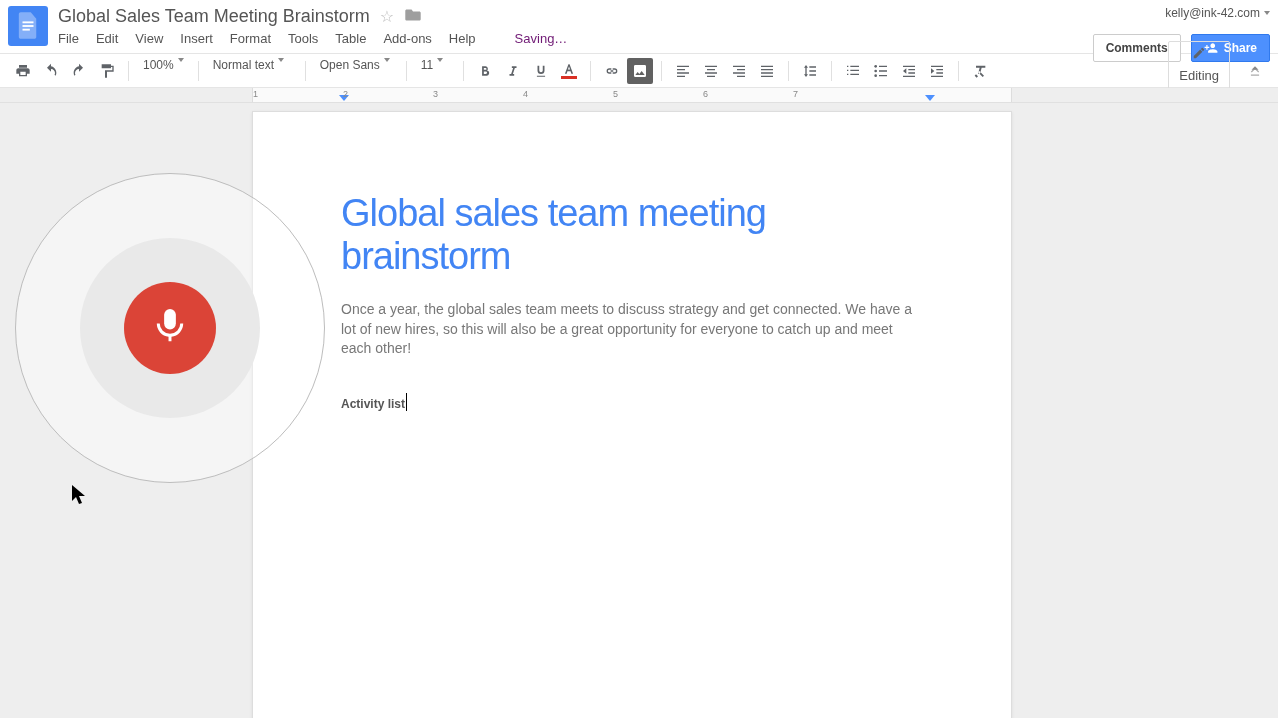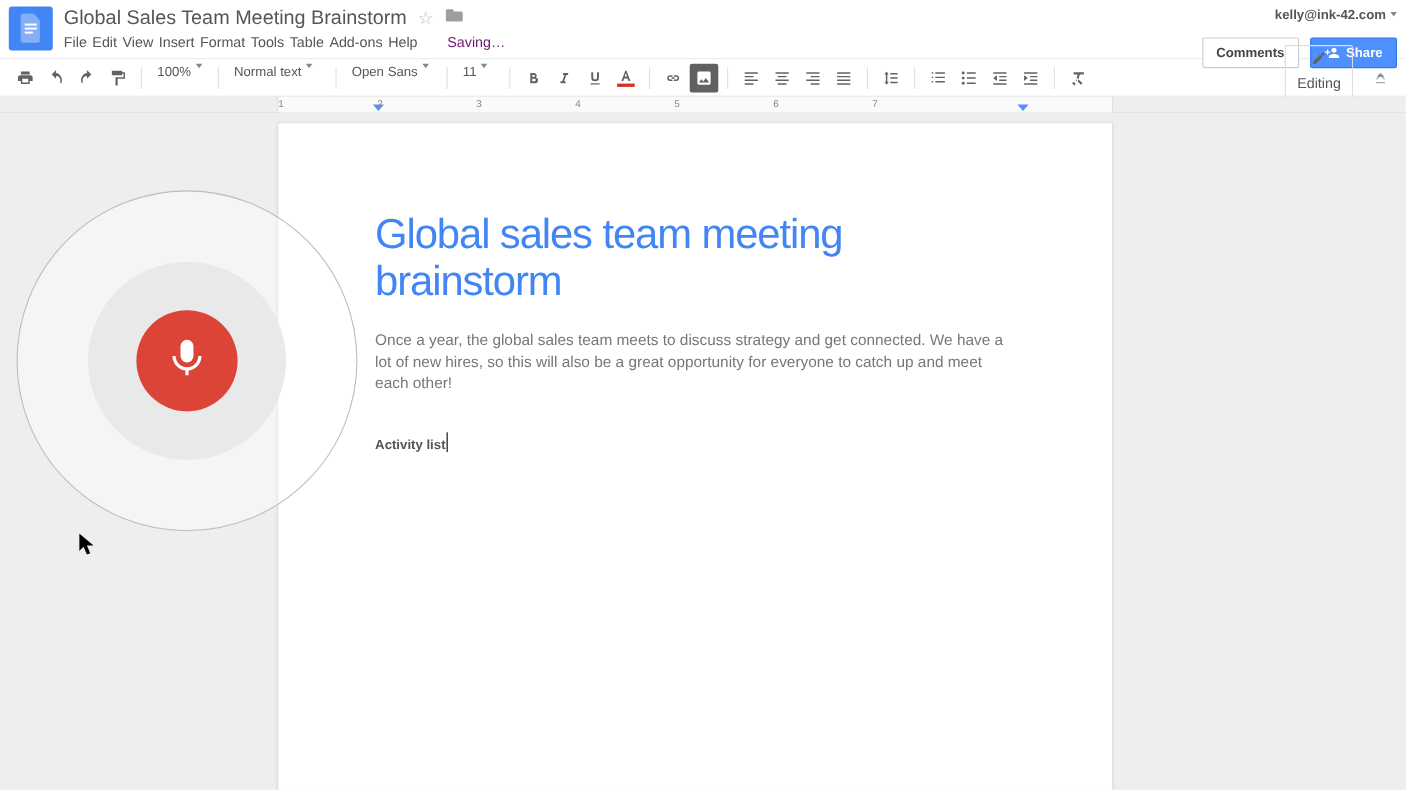--- a/index.html
+++ b/index.html
@@ -30,33 +30,33 @@
   .docs-logo svg { fill:#fff; }
   .title-col { flex:1 1 auto; }
   .doc-title-row { display:flex; align-items:center; gap:10px; }
   .doc-title {
     font-size:18px; color:#555;
     outline:none;
   }
   .star-icon { color:#bbb; font-size:16px; }
   .folder-icon { color:#9e9e9e; }
   .menus {
-    display:flex; gap:5px;
+    display:flex; gap:17px;
     font-size:13px; color:#555;
     margin-top:4px;
     align-items:center;
   }
   .menus .saving { color:#701a75; margin-left:22px;}
   .header-right {
     display:flex; align-items:center; gap:12px;
     flex:0 0 auto;
     flex-direction:column;
     align-items:flex-end;
   }
-  .account-row { display:flex; align-items:center; gap:4px; color:#555; font-size:12px;font-weight:bold; }
+  .account-row { display:flex; align-items:center; gap:4px; color:#555; font-size:12px; }
   .buttons-row { display:flex; gap:10px; align-items:center; margin-top:2px;}
   .btn {
     border:1px solid #ccc;
     background:#fff;
     border-radius:2px;
     padding:6px 12px;
     font-size:12px; font-weight:bold; color:#444;
     cursor:pointer;
   }
   .btn.share {

